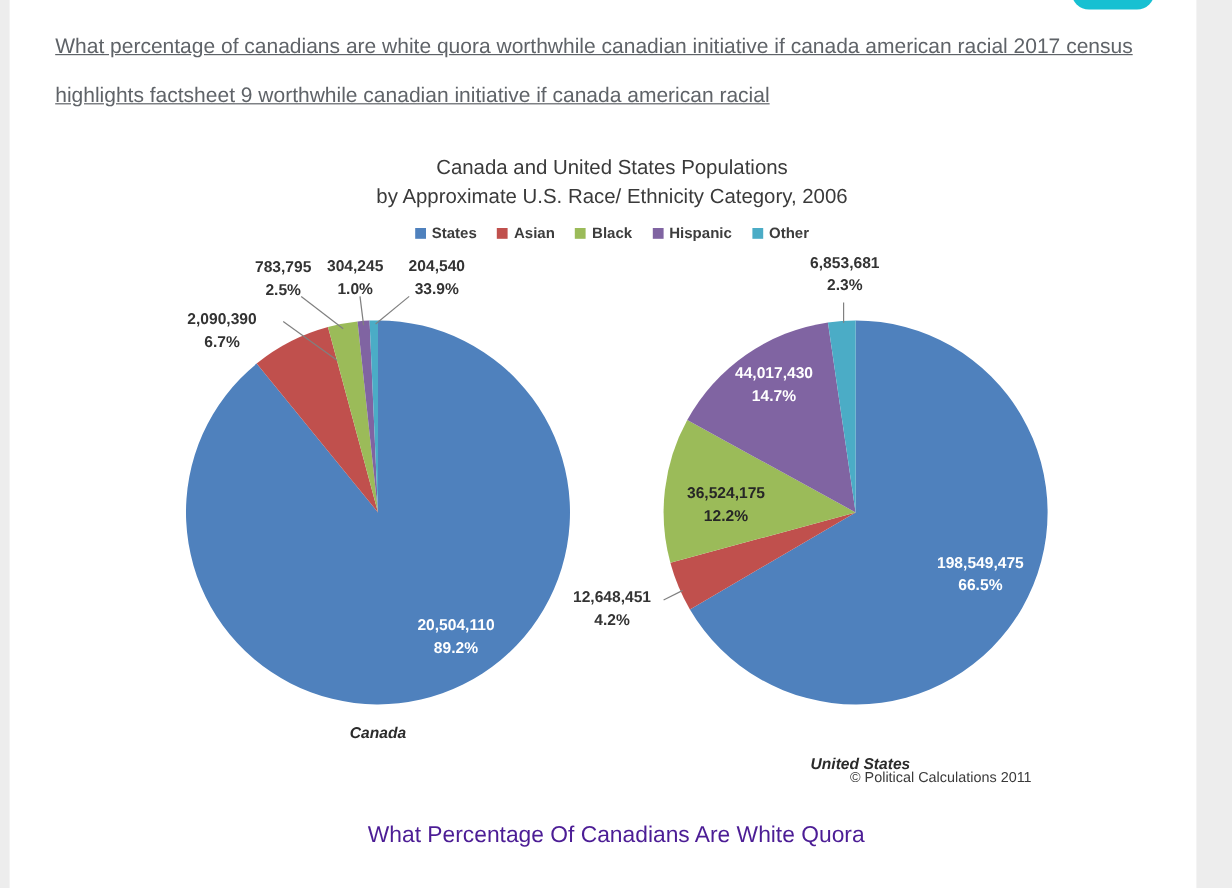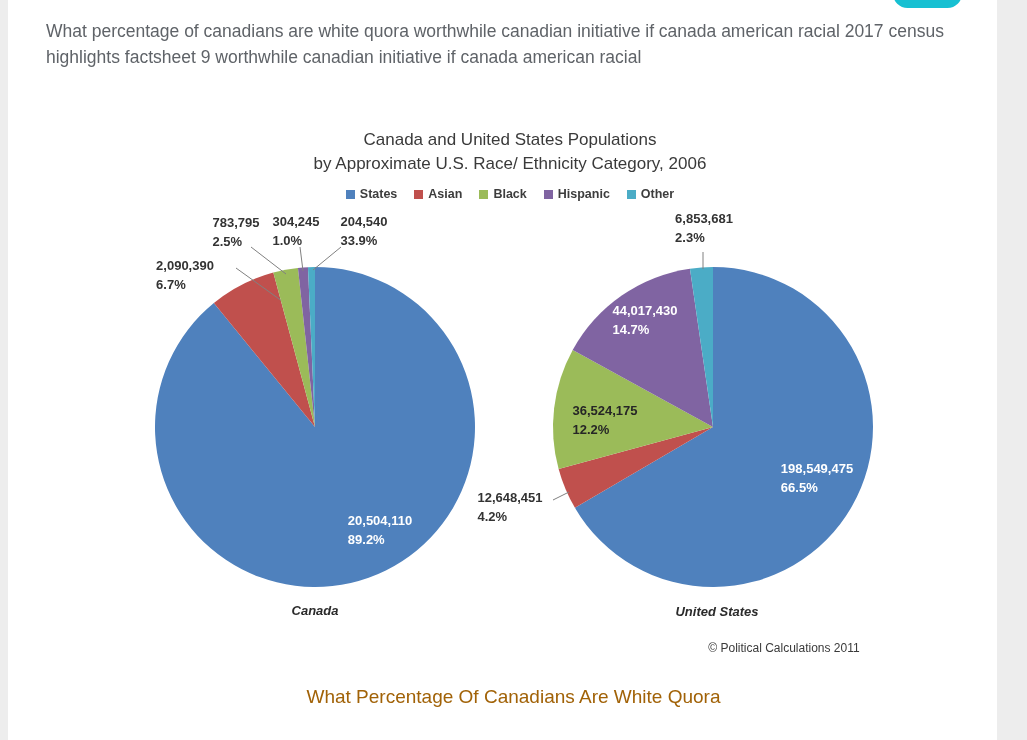--- a/index.html
+++ b/index.html
@@ -8,54 +8,54 @@
     background:#ededed;
     font-family:"Liberation Sans",sans-serif;
   }
   .card{position:absolute;left:8px;top:0;width:989px;height:740px;background:#ffffff;}
   .pill{
     position:absolute;left:893px;top:-21px;width:69px;height:29px;
     border-radius:15px;background:#17c0d2;z-index:5;
   }
   .heading{
     position:absolute;left:46px;top:18px;width:930px;margin:0;
-    font-size:17.5px;line-height:26px;color:#5f6368;z-index:2;
+    font-size:17.5px;line-height:41px;color:#5f6368;z-index:2;text-decoration:underline;
   }
   .chart-title,.chart-subtitle{
     position:absolute;left:110px;width:800px;text-align:center;
     font-weight:400;color:#3a3a3a;font-size:17px;z-index:2;
   }
   .chart-title{top:130px;}
   .chart-subtitle{top:154px;}
   .legend{
     position:absolute;left:110px;top:187px;width:800px;
     display:flex;justify-content:center;gap:17px;z-index:2;
   }
   .legend-item{display:flex;align-items:center;font-size:12.5px;font-weight:700;color:#3d3d3d;}
   .legend-swatch{width:9px;height:9px;display:inline-block;margin-right:5px;}
   #pie-svg{position:absolute;left:0;top:0;z-index:1;}
   .slice-label{
     position:absolute;transform:translate(-50%,-50%);
-    text-align:left;font-size:13px;font-weight:700;line-height:19px;
+    text-align:center;font-size:13px;font-weight:700;line-height:19px;
     white-space:nowrap;z-index:3;
   }
   .slice-label.out{color:#333333;}
   .pie-name{
     position:absolute;width:200px;text-align:center;
     font-size:13px;font-weight:700;color:#2b2b2b;z-index:2;font-style:italic;
   }
   .pie-name.p0{left:215px;top:603px;}
-  .pie-name.p1{left:617px;top:604px;}
+  .pie-name.p1{left:617px;top:629px;}
   .credit{
     position:absolute;left:634px;top:641px;width:300px;text-align:center;
     font-size:12px;color:#3a3a3a;z-index:2;
   }
   .caption{
     position:absolute;left:0;top:686px;width:1027px;margin:0;text-align:center;
-    font-size:19px;color:#a16207;z-index:2;
+    font-size:19px;color:#4c1d95;z-index:2;
   }
 </style>
 </head>
 <body>
 
 <div class="card"></div>
 
 <div class="pill"></div>
 
 <p class="heading">What percentage of canadians are white quora worthwhile canadian initiative if canada american racial 2017 census highlights factsheet 9 worthwhile canadian initiative if canada american racial</p>

